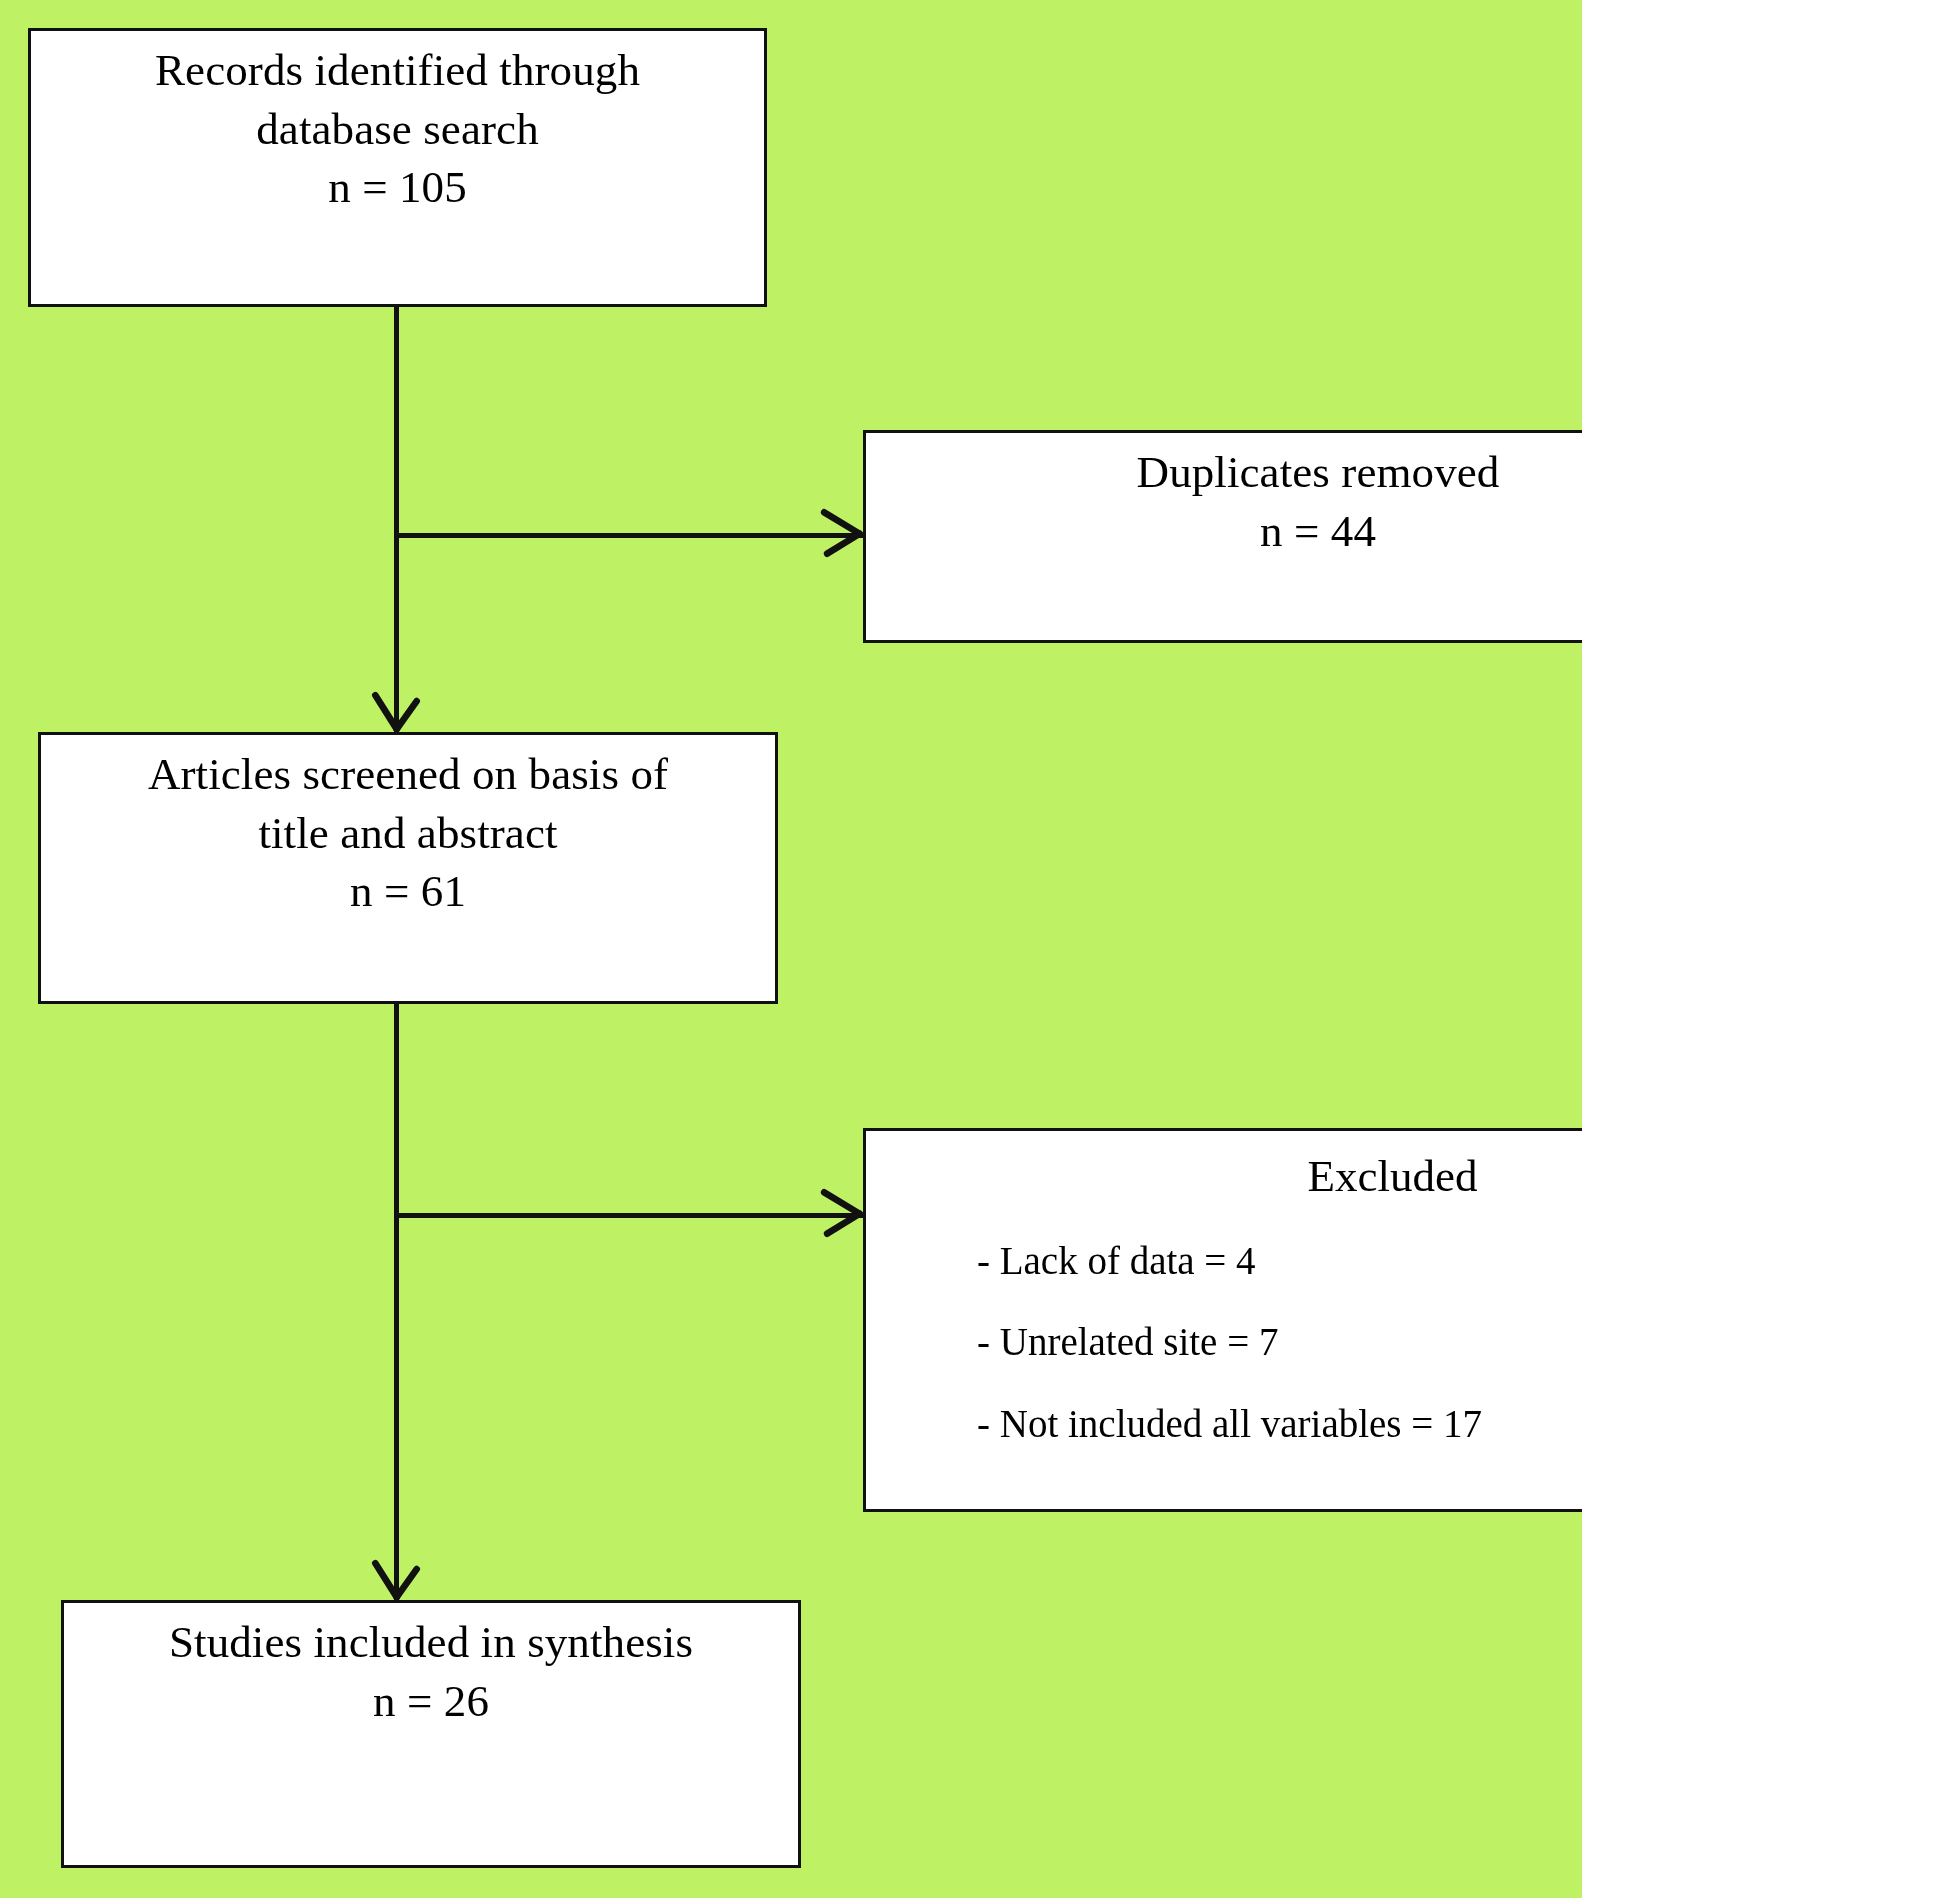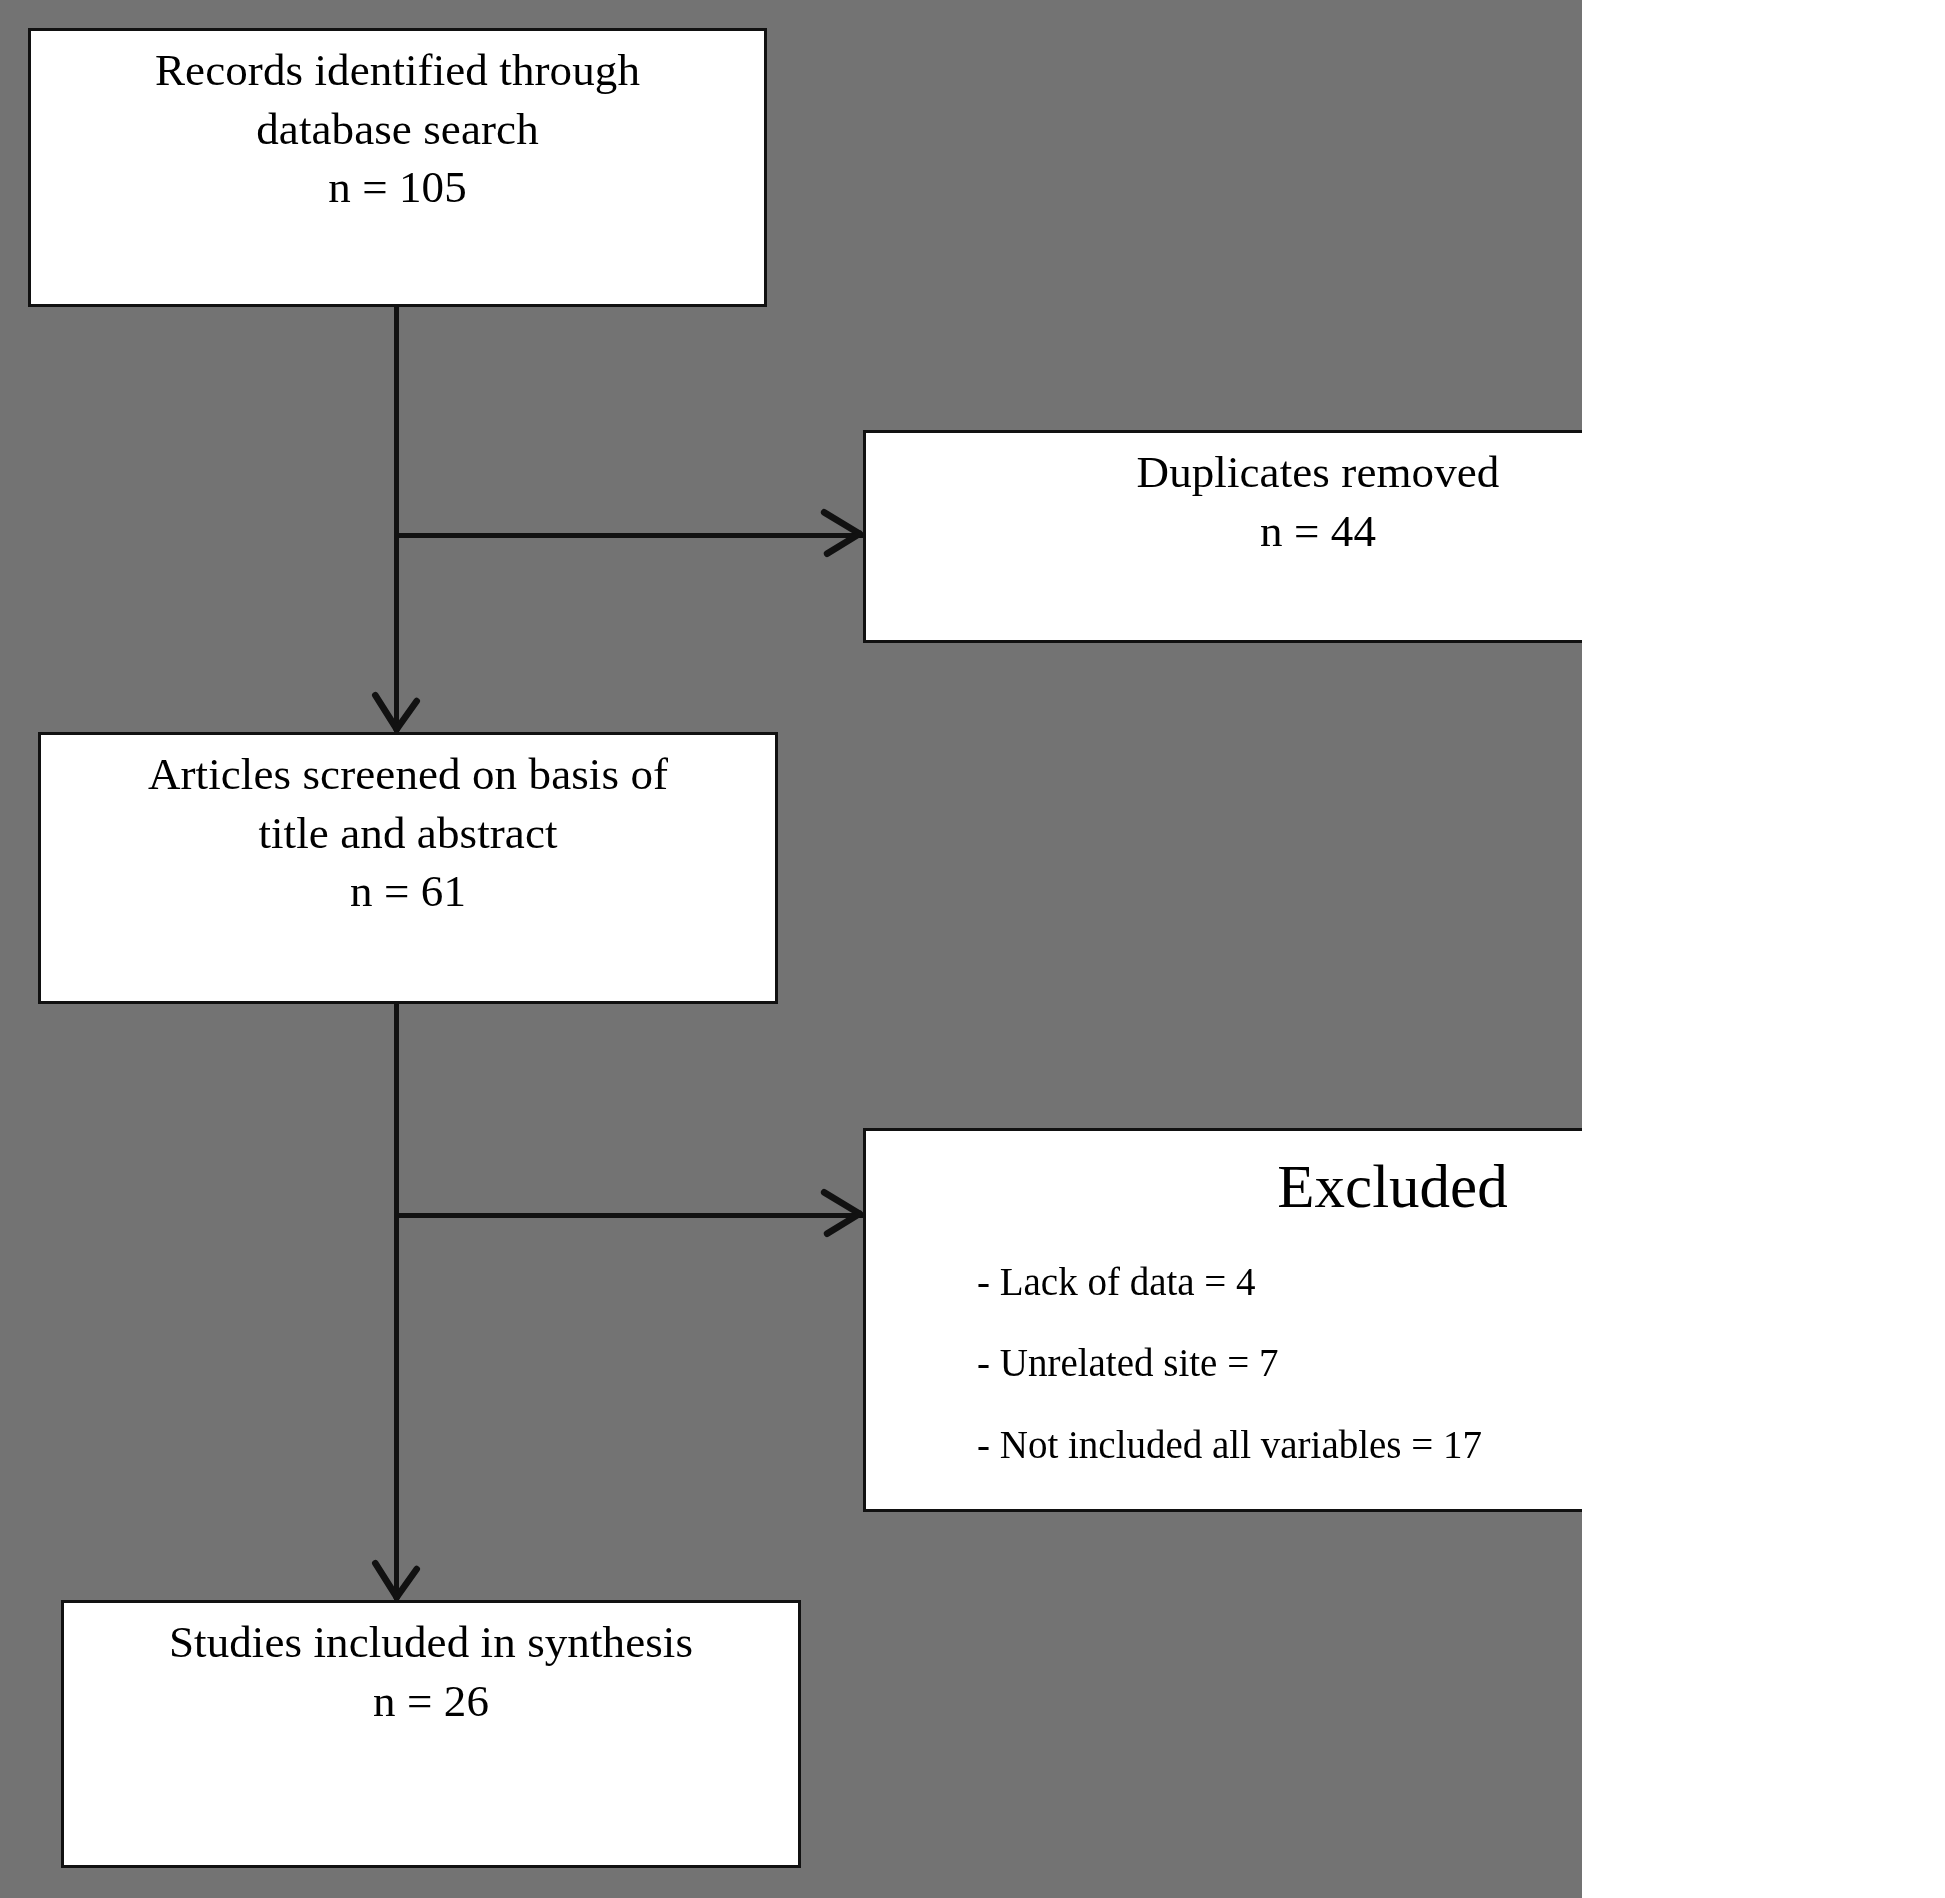--- a/index.html
+++ b/index.html
@@ -11,21 +11,21 @@
   body {
     font-family: "Liberation Serif", "DejaVu Serif", serif;
     color: #000000;
   }
 
   
   #diagram-canvas {
     position: relative;
     width: 1582px;
     height: 1898px;
-    background: #737373;
+    background: #bef264;
     overflow: hidden;
   }
 
   
   .flow-box {
     position: absolute;
     box-sizing: border-box;
     border: 3.7px solid #111111;
     background: #ffffff;
     text-align: center;
@@ -50,21 +50,21 @@
     position: absolute;
     left: 0;
     right: 0;
     top: 10.4px;
   }
 
   
   #box-excluded .box-body { top: 16.3px; }
   .excluded-heading {
     display: block;
-    font-size: 61px;
+    font-size: 45px;
     line-height: 1.30;
     text-align: center;
   }
   .excluded-list {
     margin: 30px 0 0 0;
     padding: 0 0 0 111px;
     list-style: none;
     text-align: left;
   }
   .excluded-list li {

